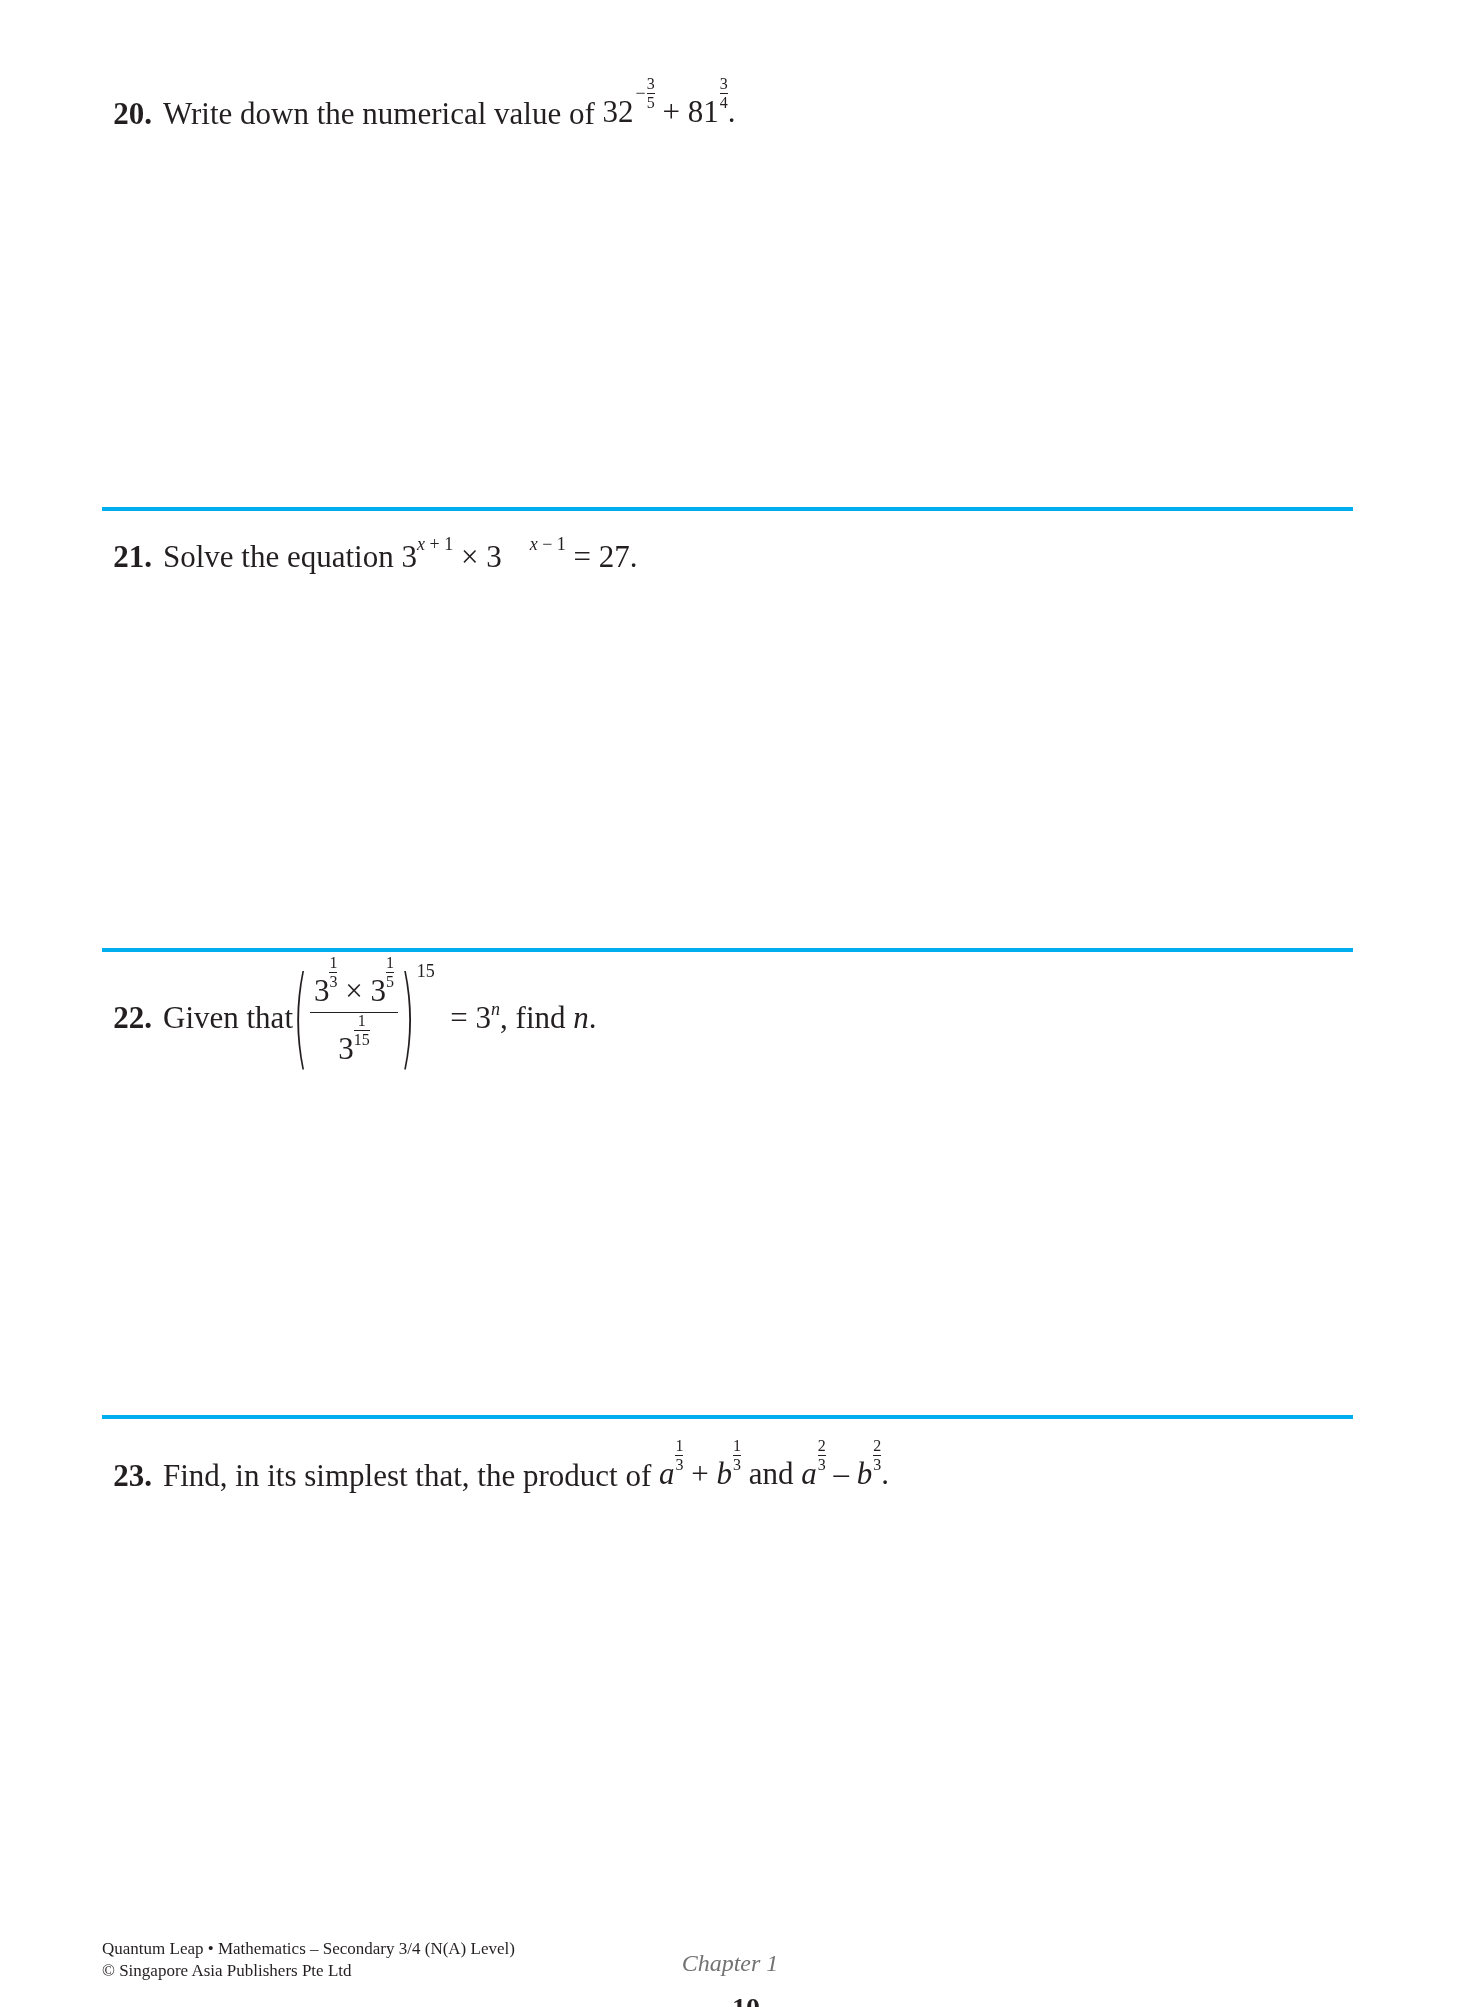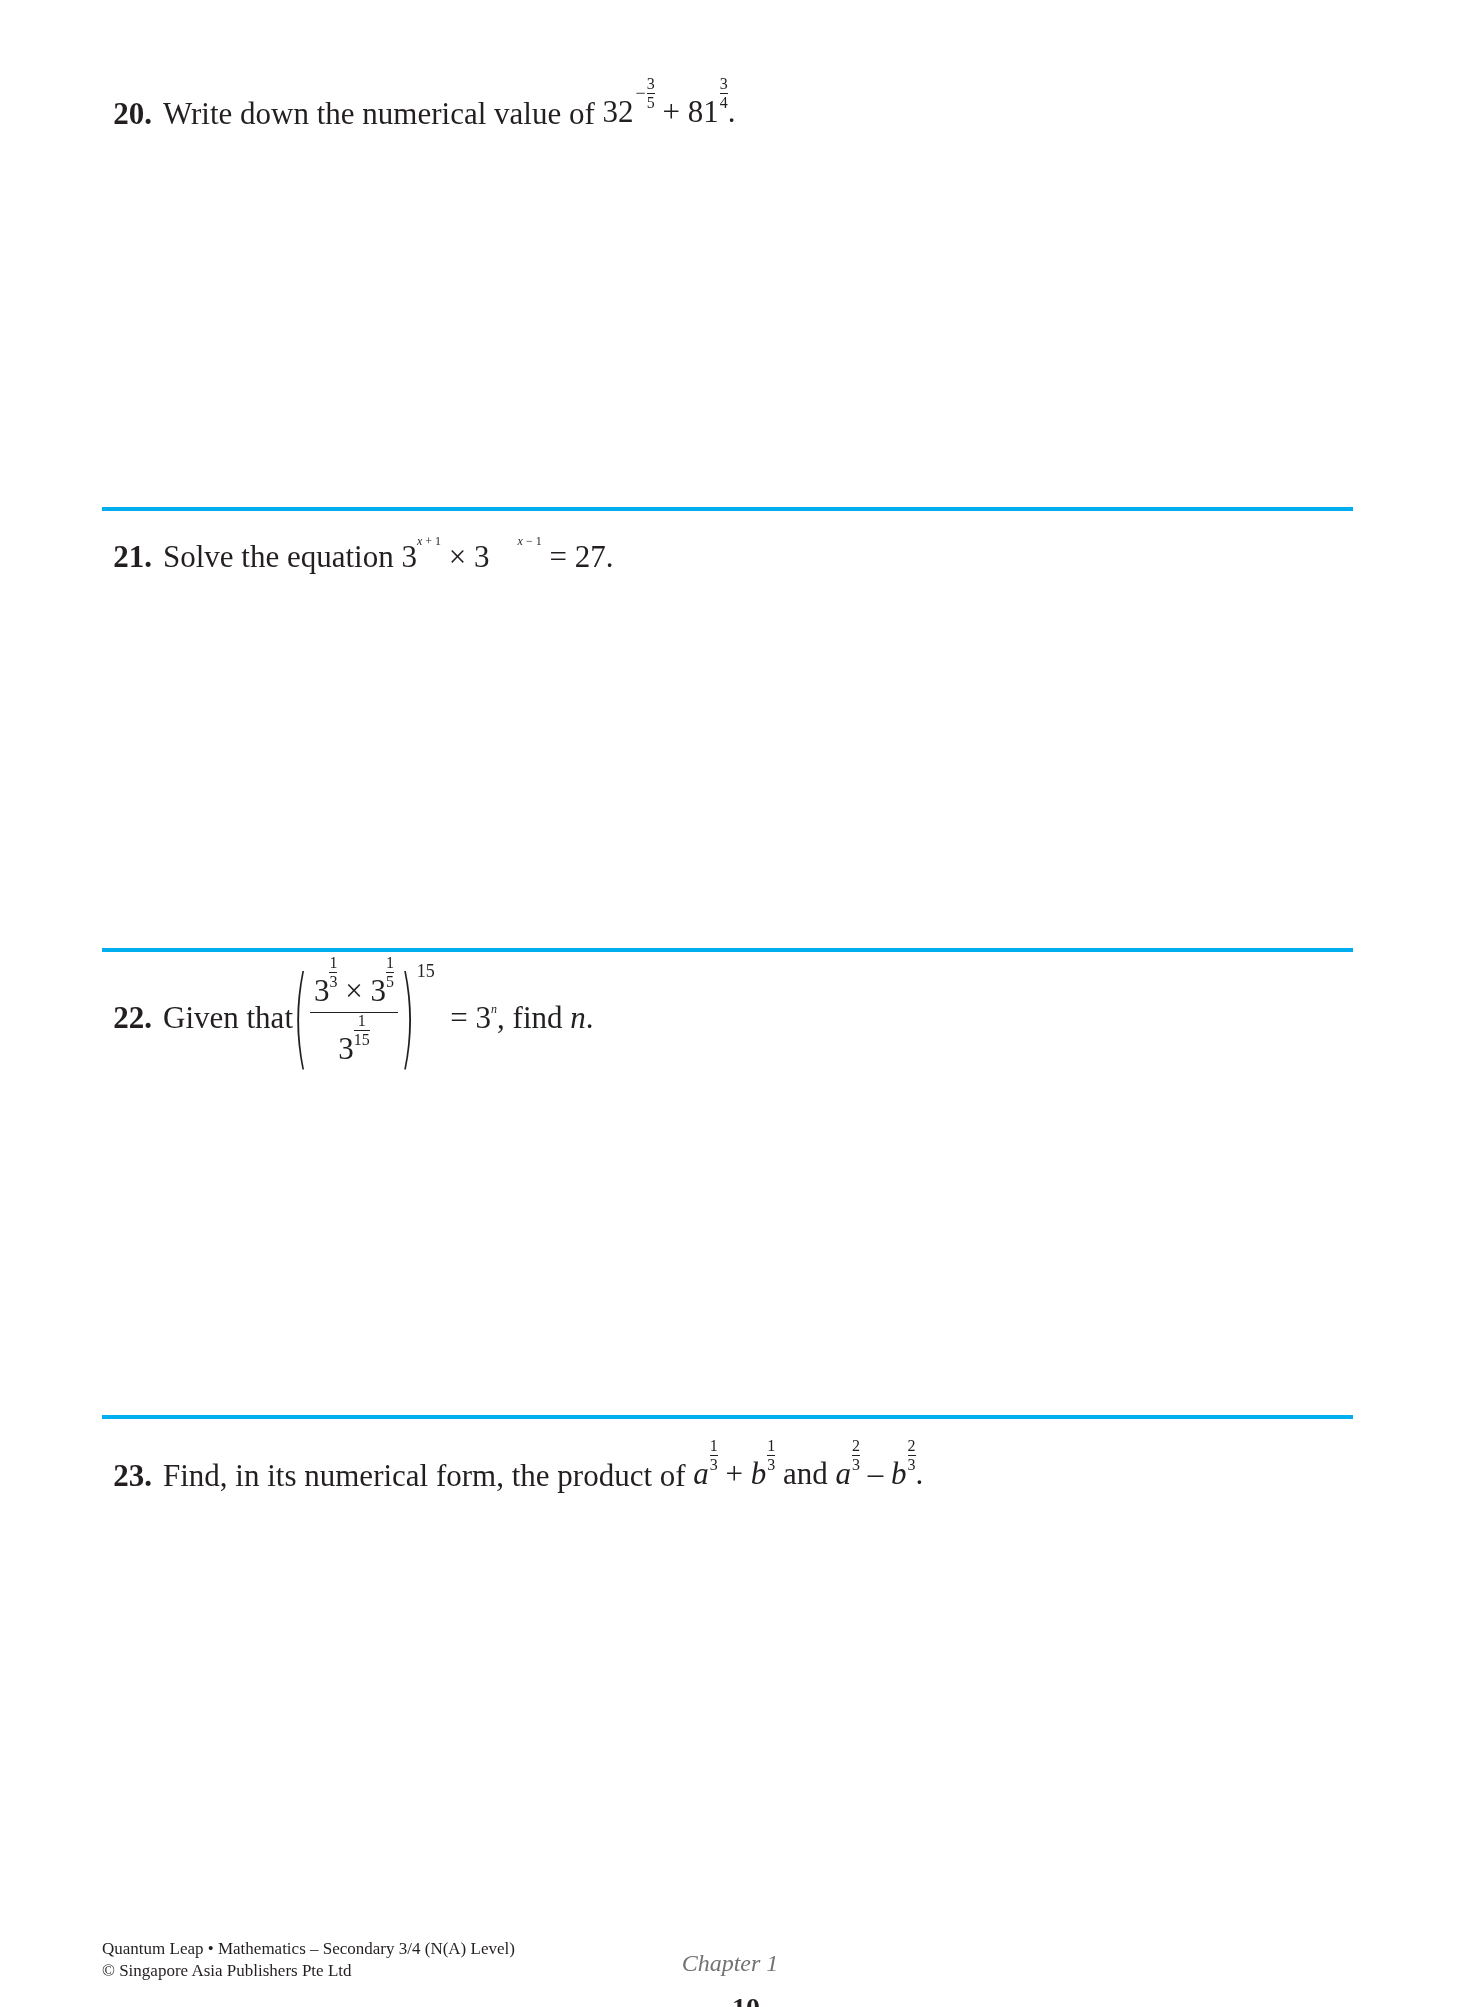--- a/index.html
+++ b/index.html
@@ -11,21 +11,21 @@
       position: absolute; left: 102px;
       font-size: 31px; line-height: 1; white-space: nowrap;
       display: flex; align-items: center;
     }
     .qnum { font-weight: bold; width: 61px; display: inline-block; text-align: center; }
     .rule {
       position: absolute; left: 102px; width: 1251px; height: 4px;
       background: #00aeef;
     }
     .it { font-style: italic; }
-    .sup { position: relative; font-size: 12px; }
+    .sup { position: relative; font-size: 18px; }
     .fracexp {
       display: inline-flex; flex-direction: column; align-items: center;
       font-size: 16px; line-height: 1; position: relative;
     }
     .fracexp .bar { border-top: 1.5px solid #231f20; width: 100%; margin: 1px 0; }
     .base { display: inline-flex; align-items: flex-start; }
     .base .fracexp { top: -20px; margin-left: 1px; }
     .neg { font-size: 18px; position: relative; top: -12px; margin-left: 2px; }
     
     .paren {
@@ -134,21 +134,21 @@
     <span>, find</span>&nbsp;
     <span class="it">n</span>
     <span>.</span>
   </span>
 </div>
 
 <div class="rule" style="top:1415px;"></div>
 
 <div class="q" style="top:1458px;">
   <span class="qnum">23.</span>
-  <span>Find, in its numerical form, the product of</span>&nbsp;
+  <span>Find, in its simplest that, the product of</span>&nbsp;
   <span class="base">
     <span class="it">a</span>
     <span class="fracexp">
         <span>1</span>
         <span class="bar"></span>
         <span>3</span>
       </span>
     &nbsp;<span>+</span>&nbsp;
     <span class="it">b</span>
     <span class="fracexp">

